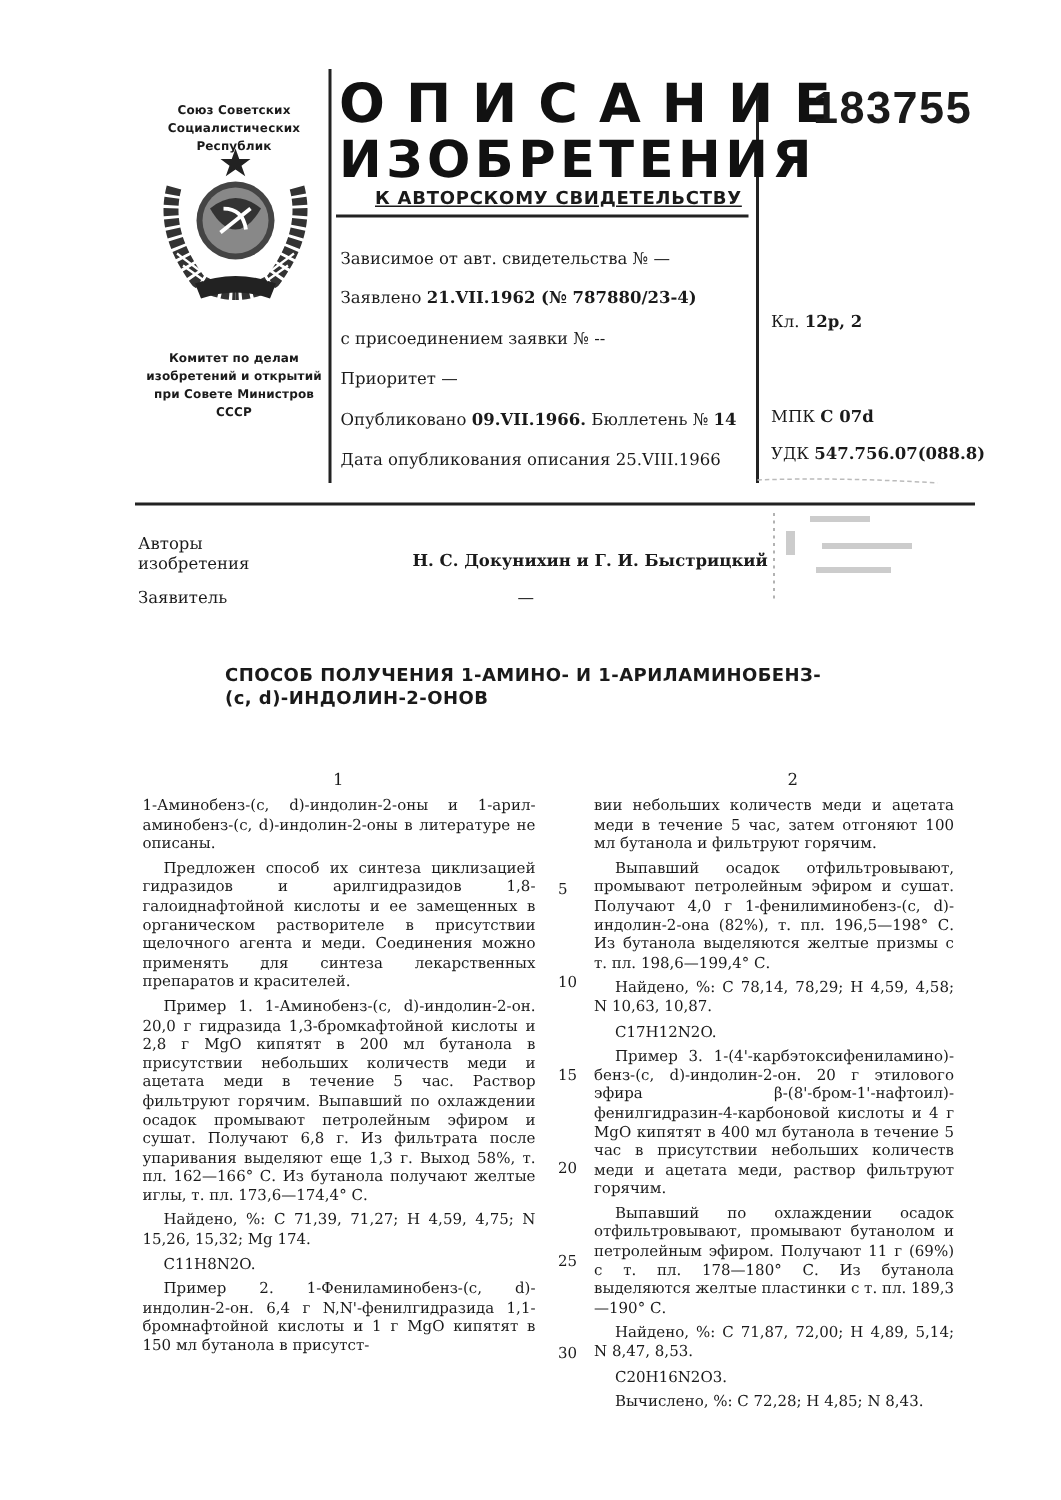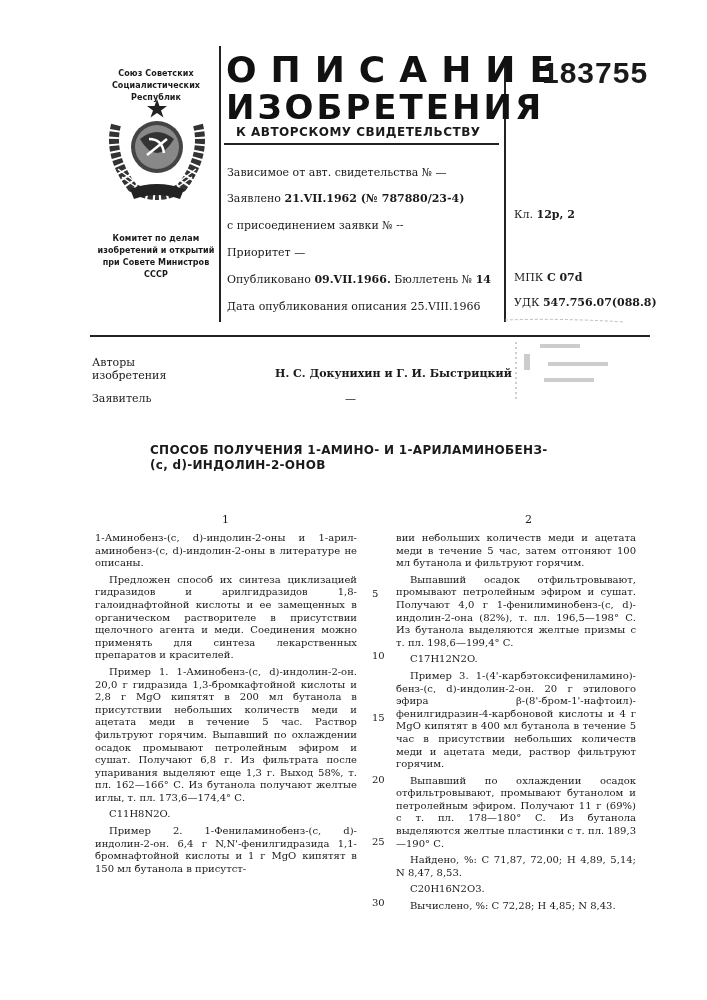--- a/index.html
+++ b/index.html
@@ -8,21 +8,21 @@
   .abs { position:absolute; }
   .gov { left:94px; width:124px; text-align:center; font-family:"DejaVu Sans", sans-serif;
          font-weight:bold; font-size:8px; line-height:12px; letter-spacing:0.1px; }
   .emblem { left:104px; top:95px; width:106px; height:108px; }
   .vline { left:219px; top:46px; width:2px; height:276px; background:#222; }
   .vline2 { left:504px; top:56px; width:2px; height:266px; background:#222; }
   .hline { left:90px; top:335px; width:560px; height:2px; background:#222; }
   .big { left:226px; font-family:"DejaVu Sans", sans-serif; font-weight:bold; color:#111; white-space:nowrap; }
   .big1 { top:50px; font-size:36px; letter-spacing:14px; line-height:40px; }
   .big2 { top:88px; font-size:34px; letter-spacing:3px; line-height:38px; }
-  .sub { left:236px; top:125px; font-family:"DejaVu Sans", sans-serif; font-weight:bold; font-size:12px; letter-spacing:0.5px; }
+  .sub { left:250px; top:125px; font-family:"DejaVu Sans", sans-serif; font-weight:bold; font-size:12px; letter-spacing:0.5px;text-decoration:underline; }
   .subline { left:224px; top:143px; width:275px; height:1.5px; background:#222; }
   .num { left:542px; top:56px; font-family:Liberation Sans, sans-serif; font-weight:bold; font-size:30px; letter-spacing:1px; }
   .meta { left:227px; font-size:11px; white-space:nowrap; }
   .meta b { font-weight:bold; }
   .side { left:514px; font-size:11px; white-space:nowrap;margin-top:13px; }
   .lbl { left:92px; font-size:11px; line-height:13px; }
   .authors { left:275px; top:367px; font-weight:bold; font-size:11px; }
   .dash { left:345px; top:392px; font-size:11px; }
   .stamp { left:500px; top:318px; width:130px; height:86px; }
   .title { left:150px; width:420px; text-align:left; font-weight:bold; font-size:12px; font-family:"DejaVu Sans", sans-serif; letter-spacing:0.3px; }
@@ -117,34 +117,36 @@
 <div class="abs dash">—</div>
 
 <div class="abs title" style="top:443px;">СПОСОБ ПОЛУЧЕНИЯ 1-АМИНО- И 1-АРИЛАМИНОБЕНЗ-</div>
 <div class="abs title" style="top:458px;">(c, d)-ИНДОЛИН-2-ОНОВ</div>
 
 <div class="abs colnum" style="left:222px; top:513px;">1</div>
 <div class="abs col" style="left:91px; top:528px; width:270px;">
   <p>1-Аминобенз-(c, d)-индолин-2-оны и 1-арил-аминобенз-(c, d)-индолин-2-оны в литературе не описаны.</p>
   <p class="ind">Предложен способ их синтеза циклизацией гидразидов и арилгидразидов 1,8-галоиднафтойной кислоты и ее замещенных в органическом растворителе в присутствии щелочного агента и меди. Соединения можно применять для синтеза лекарственных препаратов и красителей.</p>
   <p class="ind">Пример 1. 1-Аминобенз-(c, d)-индолин-2-он. 20,0 г гидразида 1,3-бромкафтойной кислоты и 2,8 г MgO кипятят в 200 мл бутанола в присутствии небольших количеств меди и ацетата меди в течение 5 час. Раствор фильтруют горячим. Выпавший по охлаждении осадок промывают петролейным эфиром и сушат. Получают 6,8 г. Из фильтрата после упаривания выделяют еще 1,3 г. Выход 58%, т. пл. 162—166° С. Из бутанола получают желтые иглы, т. пл. 173,6—174,4° С.</p>
+  <p class="ind">Найдено, %: C 71,39, 71,27; H 4,59, 4,75; N 15,26, 15,32; Mg 174.</p>
   <p class="ind">C11H8N2O.</p>
   <p class="ind">Пример 2. 1-Фениламинобенз-(c, d)-индолин-2-он. 6,4 г N,N'-фенилгидразида 1,1-бромнафтойной кислоты и 1 г MgO кипятят в 150 мл бутанола в присутст-</p>
 </div>
 
 <div class="abs lnum" style="top:588px;">5</div>
 <div class="abs lnum" style="top:650px;">10</div>
 <div class="abs lnum" style="top:712px;">15</div>
 <div class="abs lnum" style="top:774px;">20</div>
 <div class="abs lnum" style="top:836px;">25</div>
 <div class="abs lnum" style="top:897px;">30</div>
 
 <div class="abs colnum" style="left:525px; top:513px;">2</div>
 <div class="abs col" style="left:392px; top:528px; width:248px;">
   <p>вии небольших количеств меди и ацетата меди в течение 5 час, затем отгоняют 100 мл бутанола и фильтруют горячим.</p>
   <p class="ind">Выпавший осадок отфильтровывают, промывают петролейным эфиром и сушат. Получают 4,0 г 1-фенилиминобенз-(c, d)-индолин-2-она (82%), т. пл. 196,5—198° С. Из бутанола выделяются желтые призмы с т. пл. 198,6—199,4° С.</p>
+  <p class="ind">Найдено, %: C 78,14, 78,29; H 4,59, 4,58; N 10,63, 10,87.</p>
   <p class="ind">C17H12N2O.</p>
   <p class="ind">Пример 3. 1-(4'-карбэтоксифениламино)-бенз-(c, d)-индолин-2-он. 20 г этилового эфира β-(8'-бром-1'-нафтоил)-фенилгидразин-4-карбоновой кислоты и 4 г MgO кипятят в 400 мл бутанола в течение 5 час в присутствии небольших количеств меди и ацетата меди, раствор фильтруют горячим.</p>
   <p class="ind">Выпавший по охлаждении осадок отфильтровывают, промывают бутанолом и петролейным эфиром. Получают 11 г (69%) с т. пл. 178—180° С. Из бутанола выделяются желтые пластинки с т. пл. 189,3—190° С.</p>
   <p class="ind">Найдено, %: C 71,87, 72,00; H 4,89, 5,14; N 8,47, 8,53.</p>
   <p class="ind">C20H16N2O3.</p>
   <p class="ind">Вычислено, %: C 72,28; H 4,85; N 8,43.</p>
 </div>
 
 </body></html>

